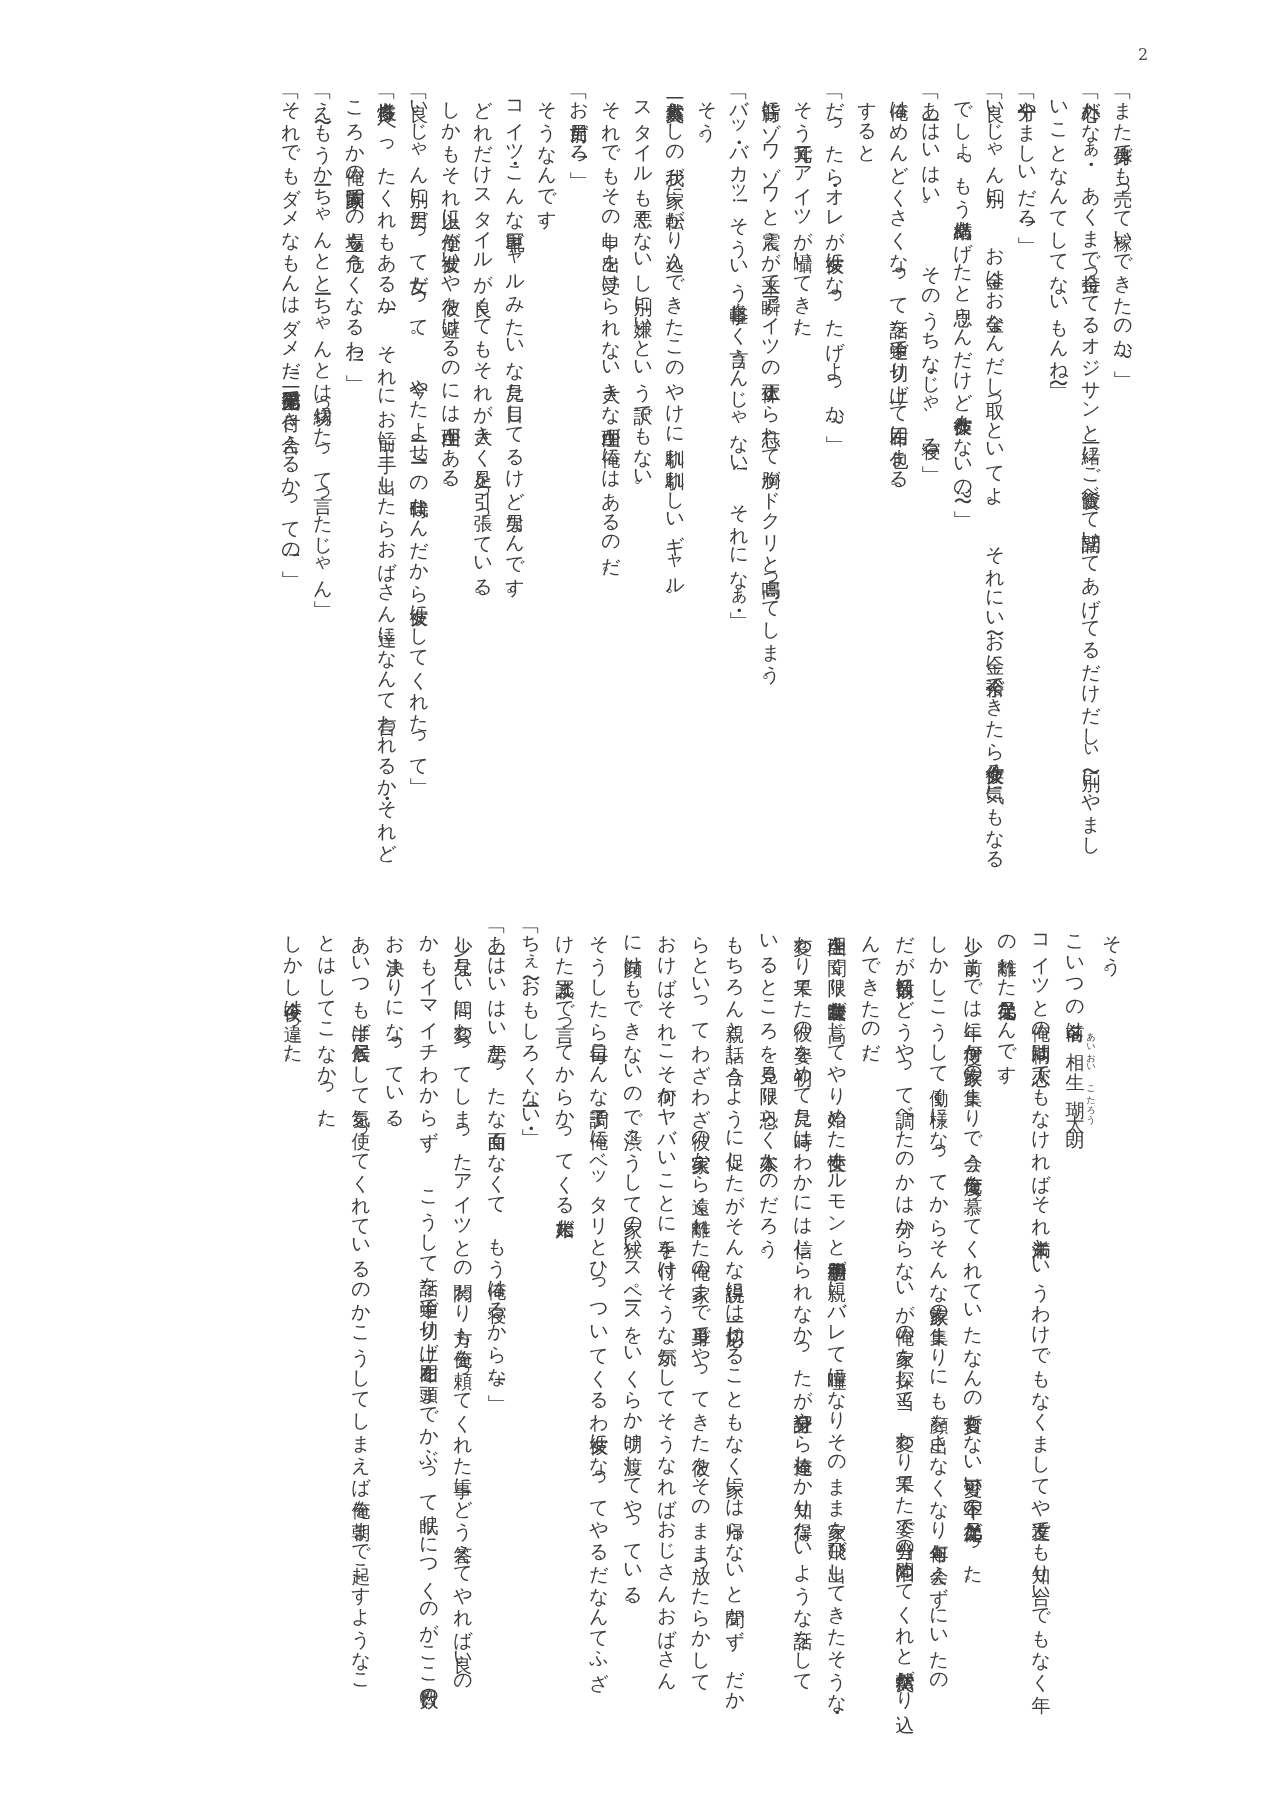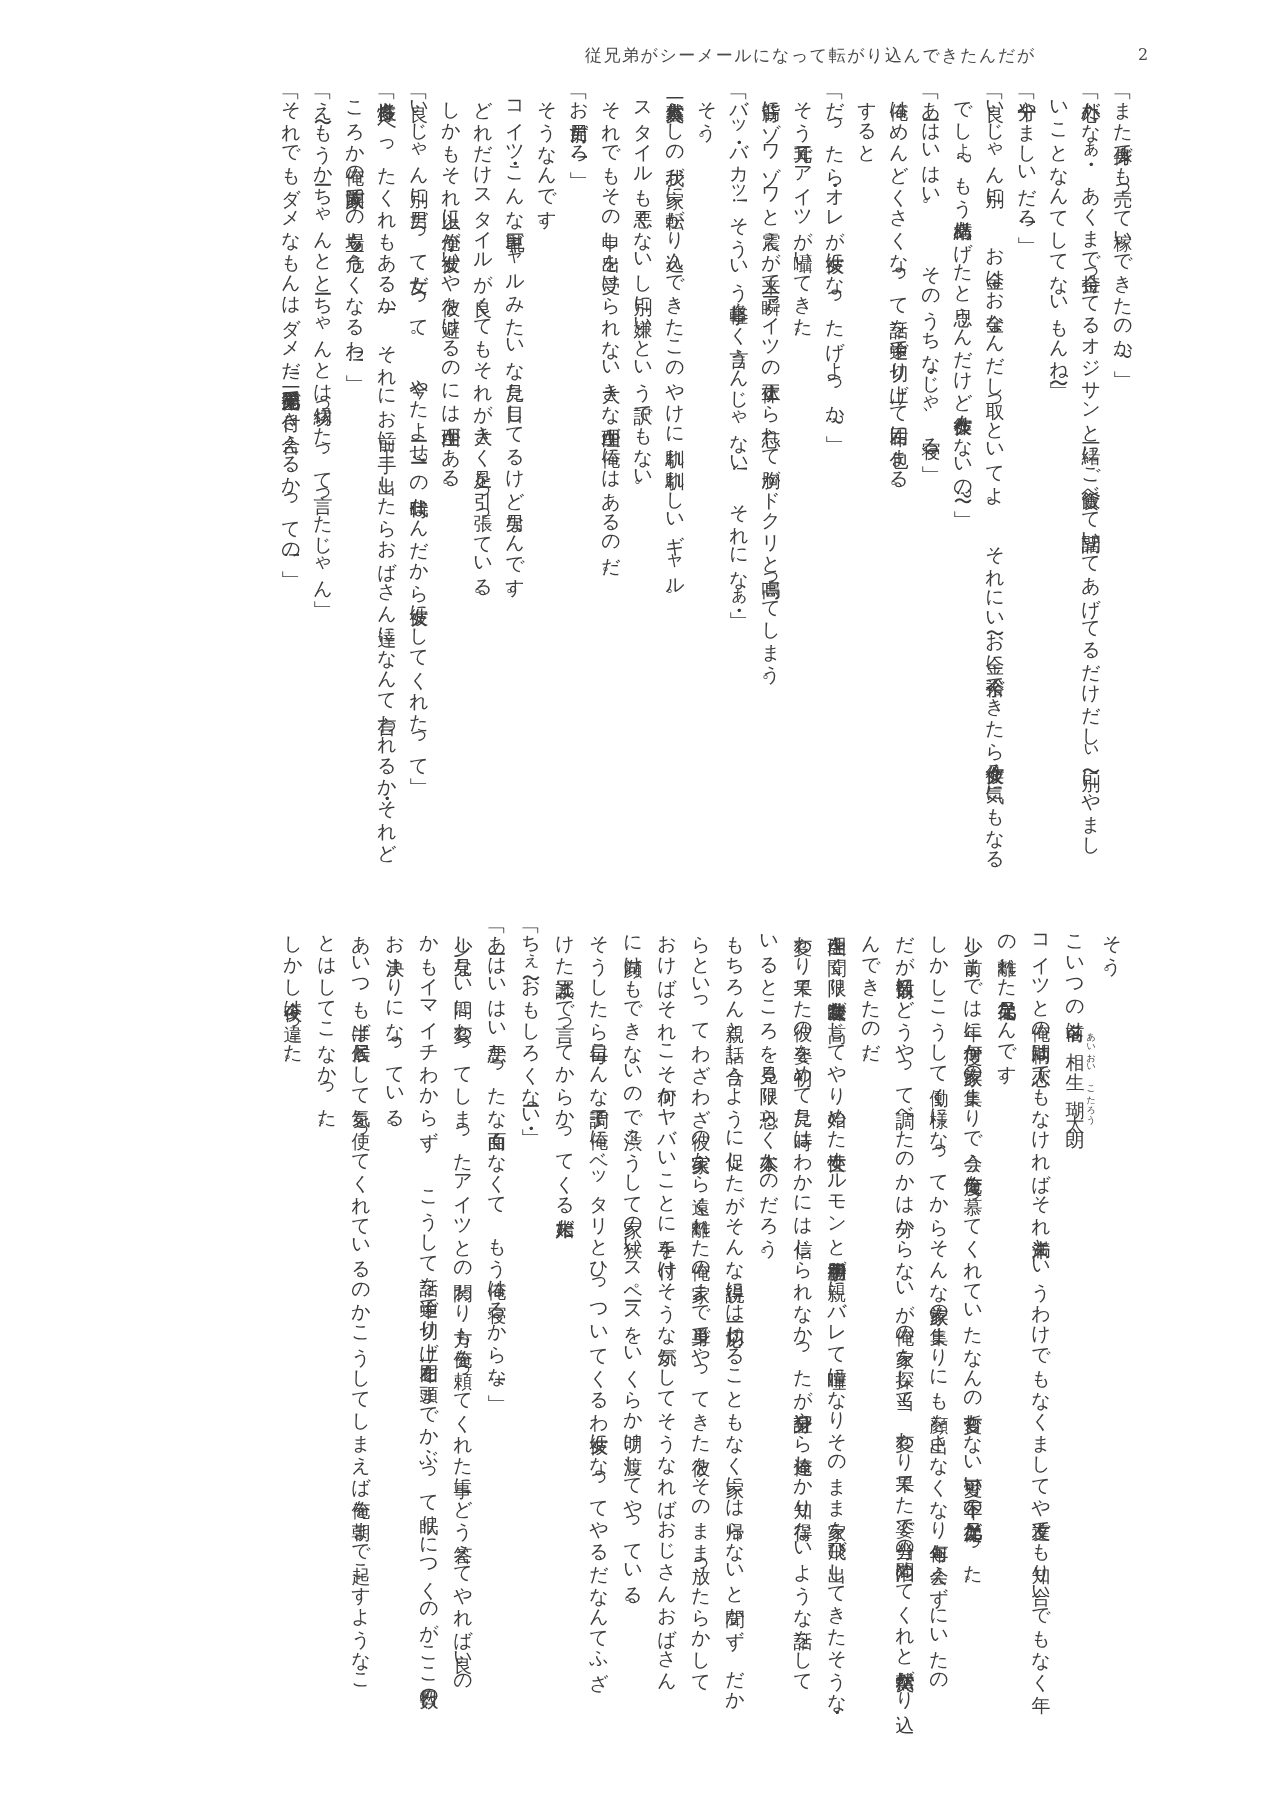--- a/index.html
+++ b/index.html
@@ -74,21 +74,20 @@
     letter-spacing: 0;
     color: #3d3d3d;
   }
 </style>
 </head>
 <body>
 
 <div class="page">
 
   <div class="running-header">
-    <div class="running-title">従兄弟がシーメールになって転がり込んできたんだが</div>
     <div class="page-number">2</div>
   </div>
 
   <div class="vblock" id="top-block">
     <p>「また身体でも売って稼いできたのか?」</p>
     <p>「心外だなぁ・・・　あくまで金持ってるオジサンと一緒にご飯食べて話聞いてあげてるだけだしぃ〜別にやましいことなんてしてないもんね〜」</p>
     <p>「十分やましいだろ!」</p>
     <p>「良いじゃん別に。　お金はお金なんだし取っといてよ。　それにい〜お金に余裕できたら彼女作る気にもなるでしょ?もう結構あげたと思うんだけど彼女作んないの〜?」</p>
     <p>「あーはいはい。　　そのうちな・・・じゃ、寝る!」</p>
     <p>俺はめんどくさくなって話を途中で切り上げて布団に包まる。</p>

